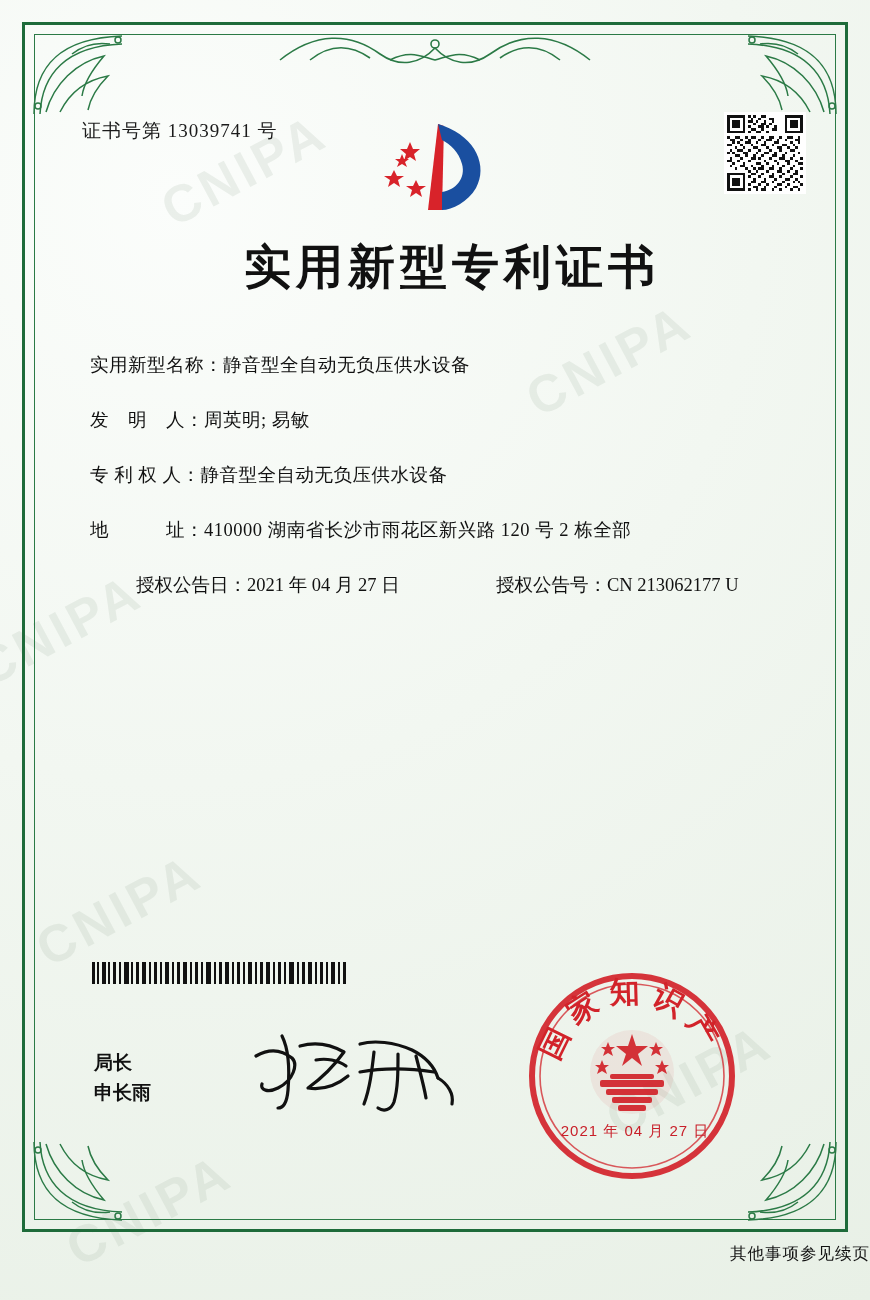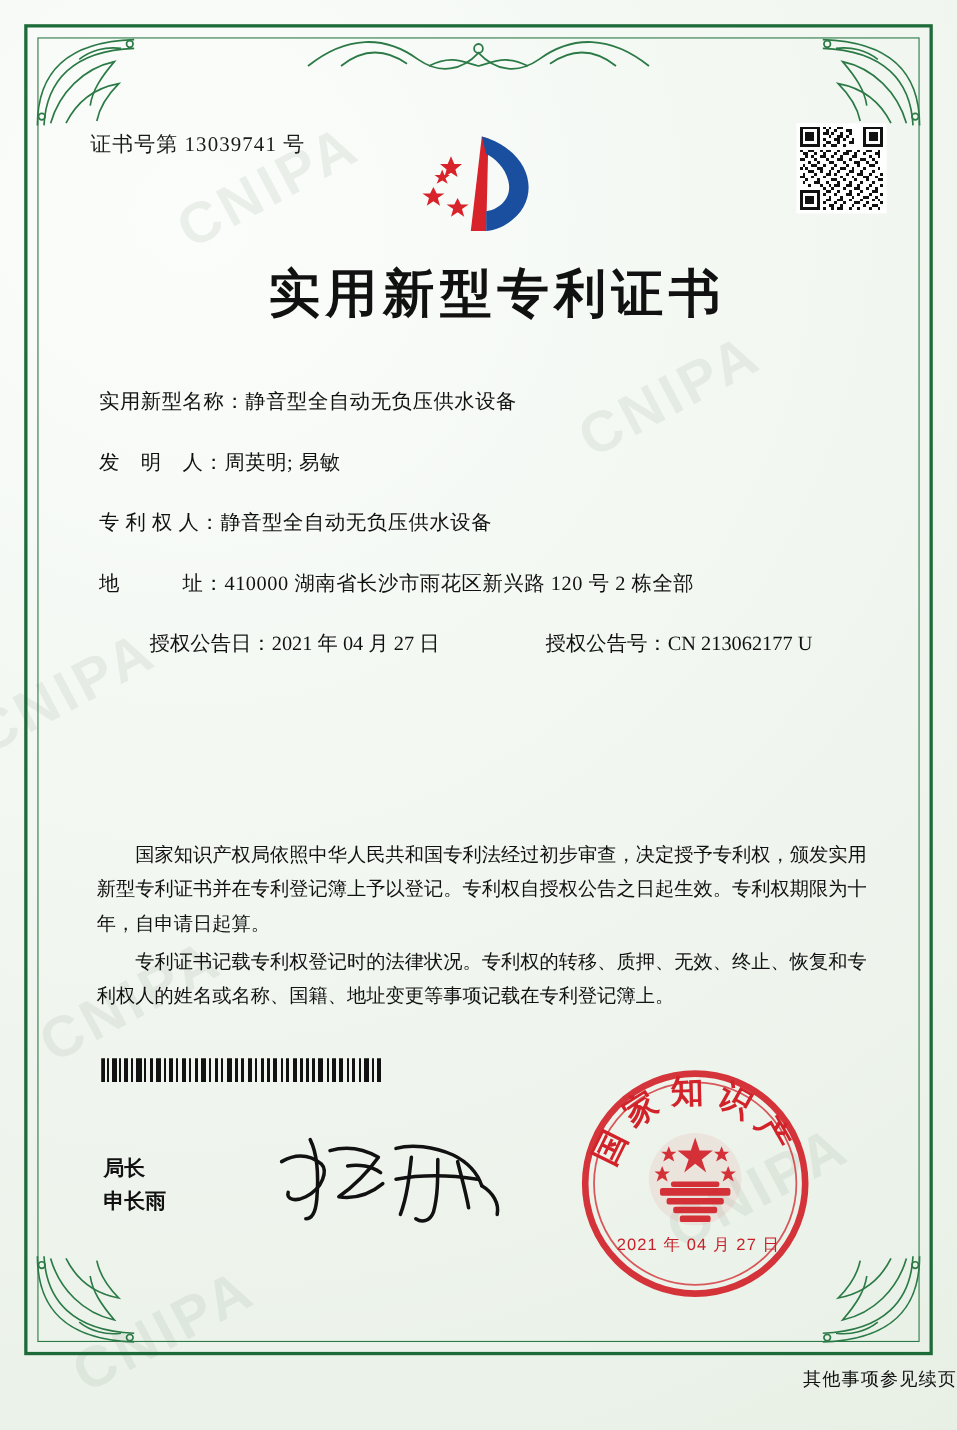--- a/index.html
+++ b/index.html
@@ -526,24 +526,20 @@
     <div class="frow-split">
       <span class="seg1">
         <span>授权公告日：</span><span>2021 年 04 月 27 日</span>
       </span>
       <span class="seg2">
         <span>授权公告号：</span><span>CN 213062177 U</span>
       </span>
     </div>
   </div>
 
-  <div class="paras">
-    <p class="para">国家知识产权局依照中华人民共和国专利法经过初步审查，决定授予专利权，颁发实用新型专利证书并在专利登记簿上予以登记。专利权自授权公告之日起生效。专利权期限为十年，自申请日起算。</p>
-    <p class="para">专利证书记载专利权登记时的法律状况。专利权的转移、质押、无效、终止、恢复和专利权人的姓名或名称、国籍、地址变更等事项记载在专利登记簿上。</p>
-  </div>
 
   <div class="barcode">
     <svg viewBox="0 0 258 22" shape-rendering="crispEdges">
       <rect width="258" height="22" fill="transparent"></rect>
       <g fill="#111">
         <rect x="0" y="0" width="3" height="22"></rect>
           <rect x="5" y="0" width="2" height="22"></rect>
         <rect x="10" y="0" width="4" height="22"></rect>
           <rect x="16" y="0" width="2" height="22"></rect>
         <rect x="21" y="0" width="3" height="22"></rect>

